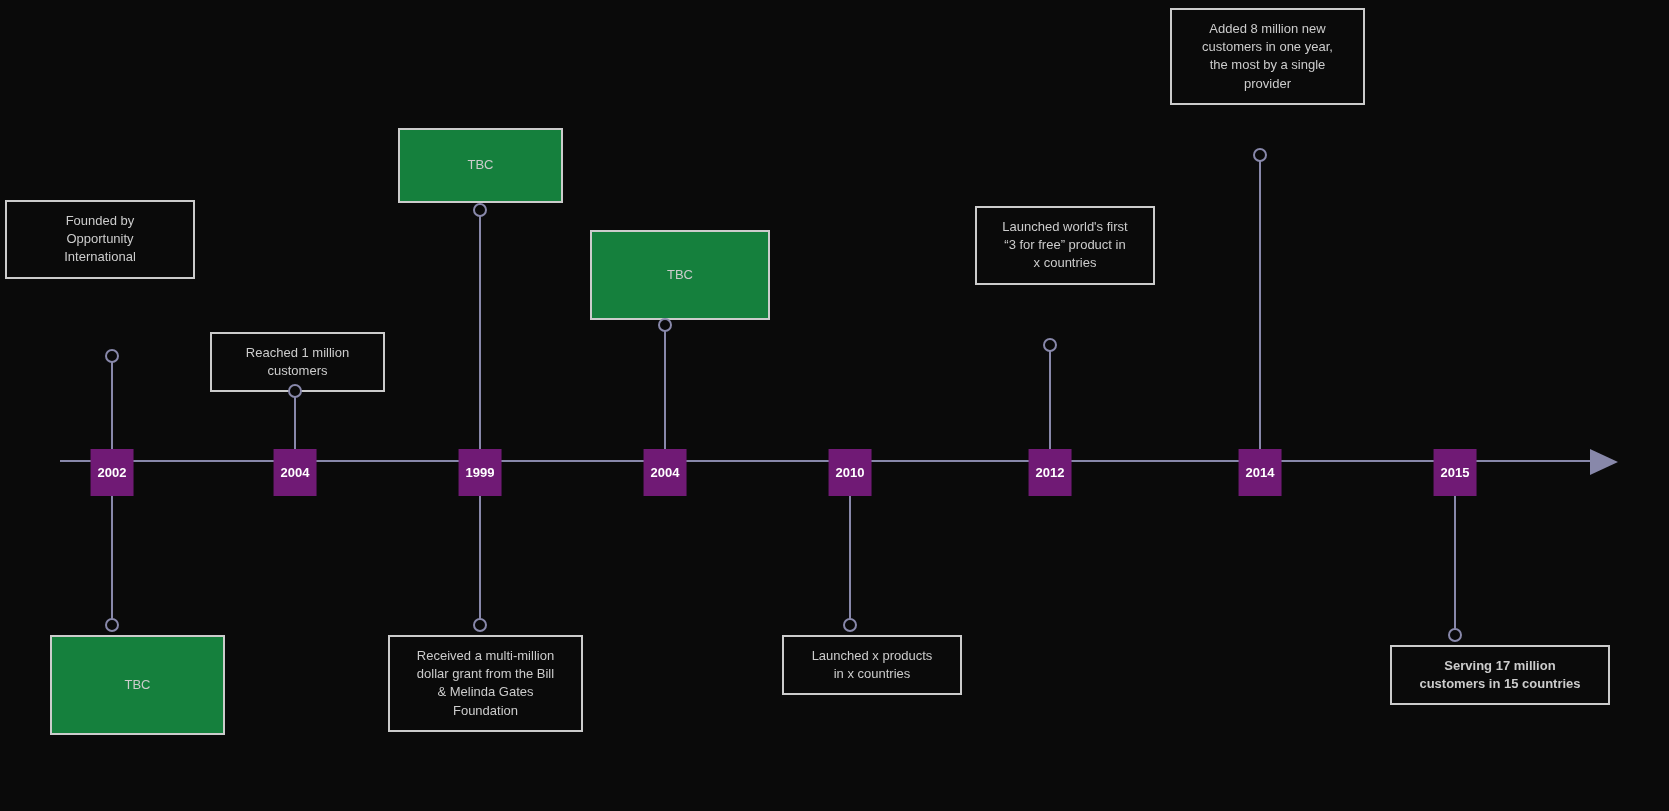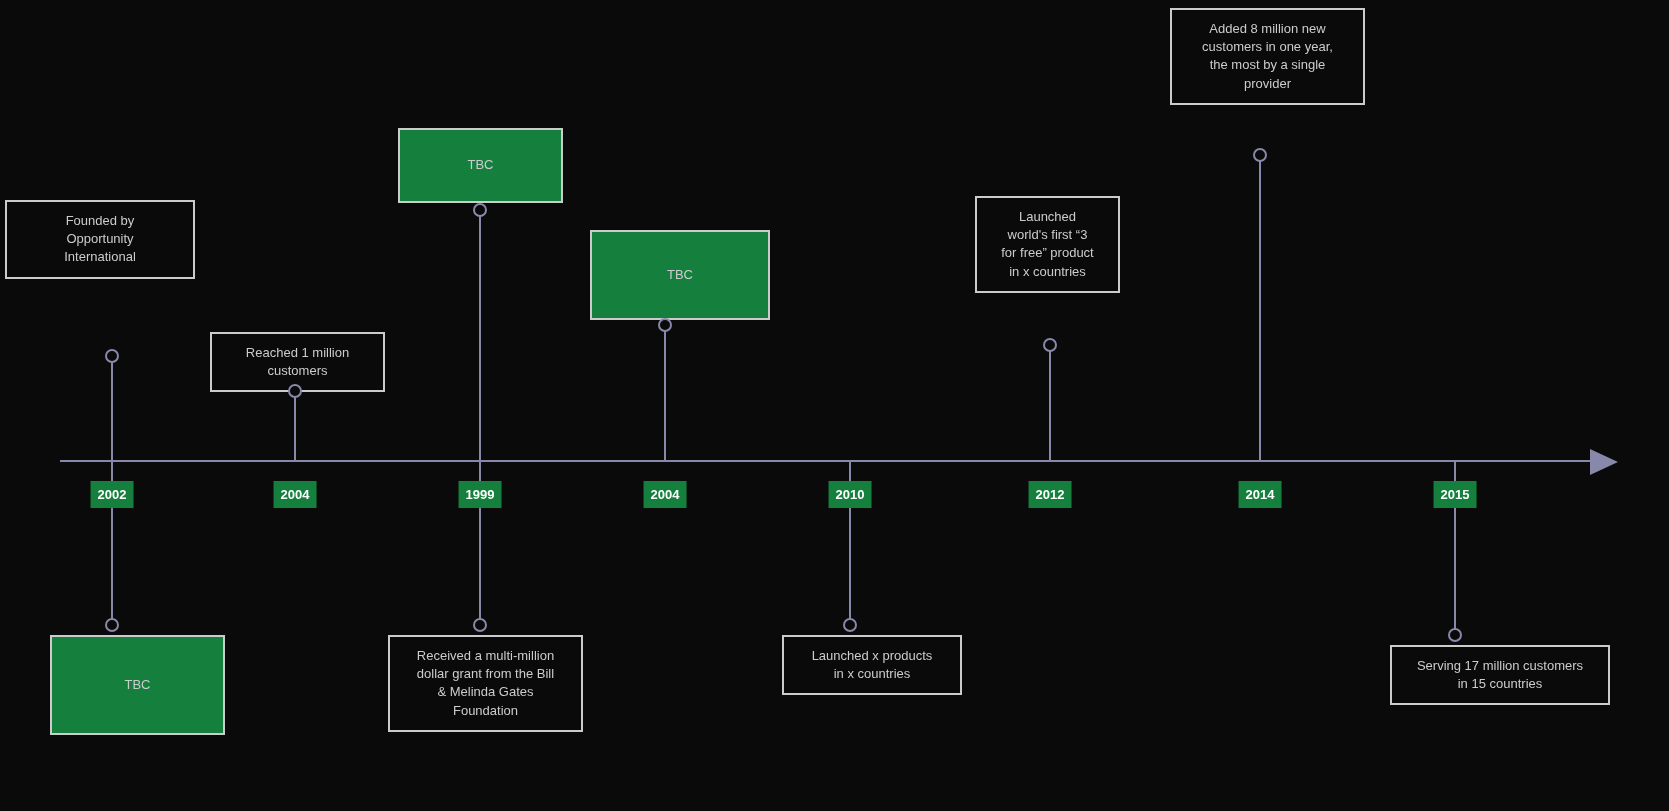--- a/index.html
+++ b/index.html
@@ -39,28 +39,27 @@
       height: 0;
       border-top: 13px solid transparent;
       border-bottom: 13px solid transparent;
       border-left: 28px solid #8888aa;
     }
 
     
     .year-label {
       position: absolute;
       top: 449px;
-      background: #15803d;
+      background: #701a75;
       color: #fff;
       font-size: 13px;
       font-weight: bold;
-      padding: 6px 7px;
+      padding: 16px 7px;
       transform: translateX(-50%);
       z-index: 10;
-      margin-top: 32px;
     }
 
     
     .connector {
       position: absolute;
       width: 2px;
       background: #8888aa;
     }
 
     
@@ -158,29 +157,29 @@
   </div>
 
   <div class="connector" style="left:849px; top:462px; height:158px;"></div>
   <div class="node-circle" style="left:850px; top:618px;"></div>
   <div class="event-box" style="left:782px; top:635px; width:180px;">
     <span>Launched x products in x countries</span>
   </div>
 
   <div class="connector" style="left:1049px; top:345px; height:115px;"></div>
   <div class="node-circle" style="left:1050px; top:338px;"></div>
-  <div class="event-box" style="left:975px; top:196px; width:145px;">
+  <div class="event-box" style="left:975px; top:206px; width:180px;">
     <span>Launched world's first “3 for free” product in x countries</span>
   </div>
 
   <div class="connector" style="left:1259px; top:155px; height:305px;"></div>
   <div class="node-circle" style="left:1260px; top:148px;"></div>
   <div class="event-box" style="left:1170px; top:8px; width:195px;">
     <span>Added 8 million new customers in one year, the most by a single provider</span>
   </div>
 
   <div class="connector" style="left:1454px; top:462px; height:168px;"></div>
   <div class="node-circle" style="left:1455px; top:628px;"></div>
-  <div class="event-box" style="left:1390px; top:645px; width:220px;">
+  <div class="event-box" style="left:1390px; top:645px; width:220px;font-weight:bold;">
     <span>Serving 17 million customers in 15 countries</span>
   </div>
 
 </div>
 
 </body></html>

